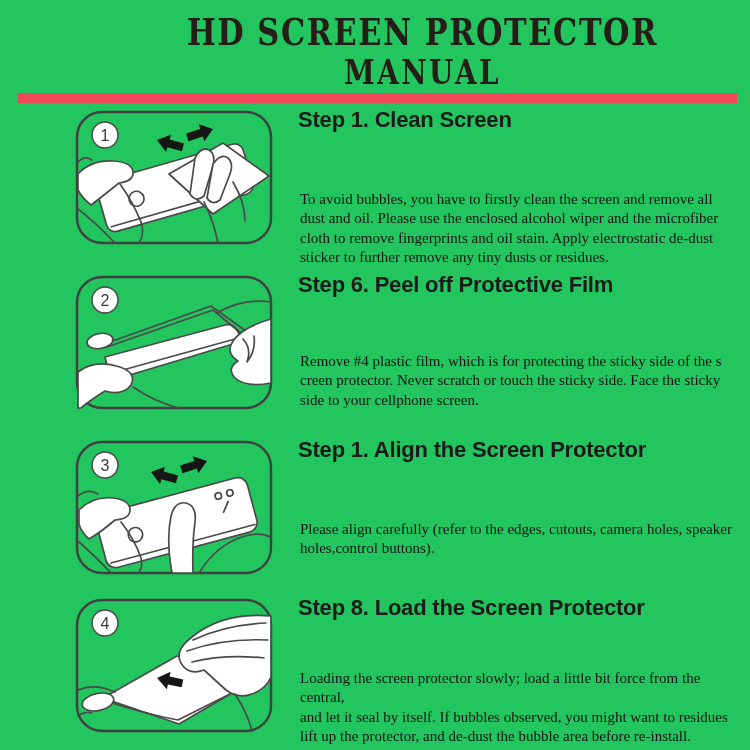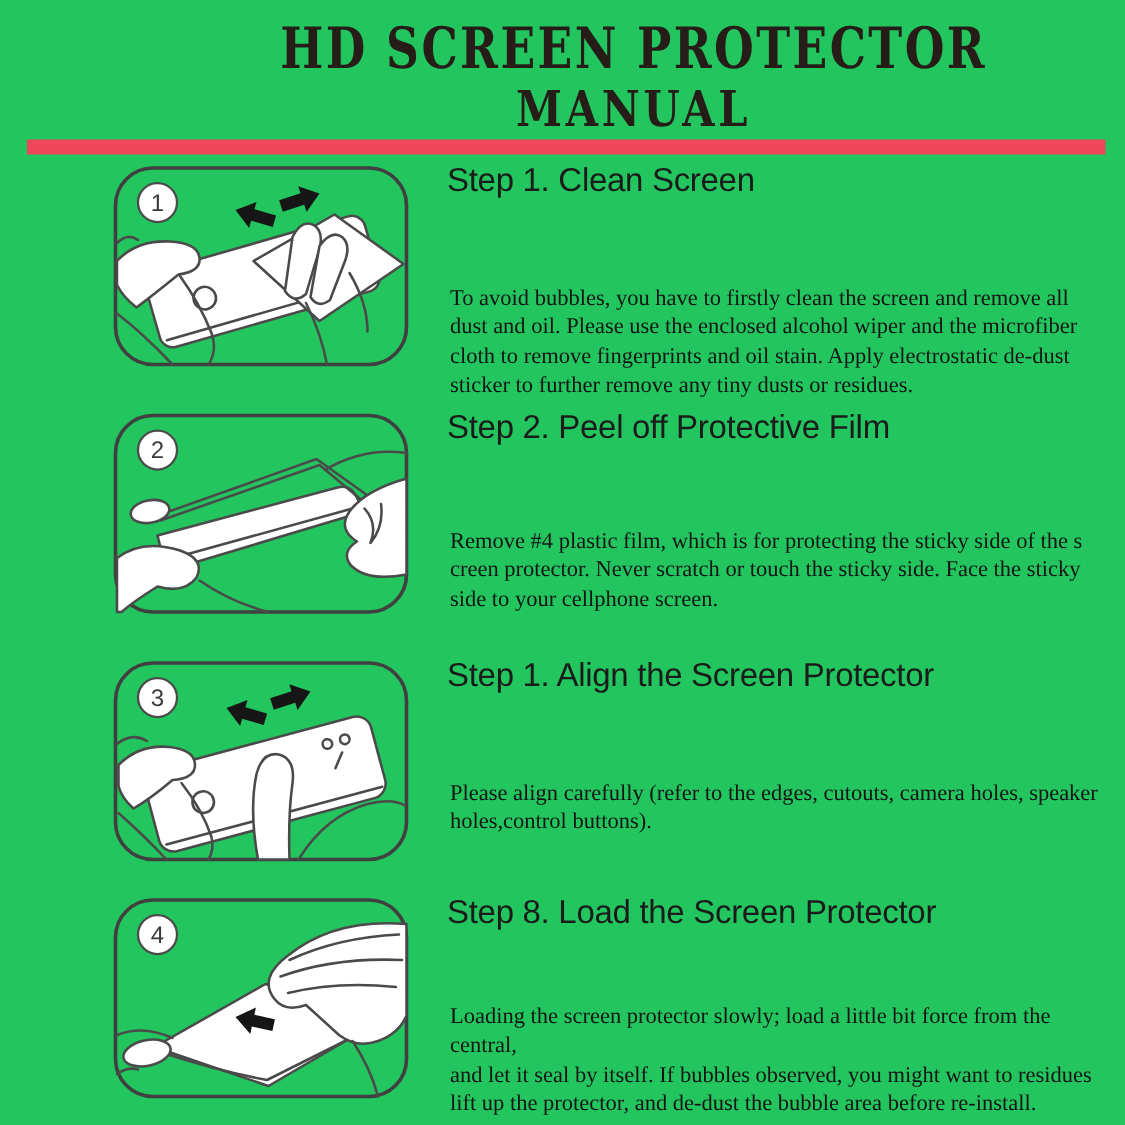--- a/index.html
+++ b/index.html
@@ -70,21 +70,21 @@
     top: 4px;
     width: 198px;
     height: 135px;
   }
   .step-heading {
     position: absolute;
     left: 298px;
     top: 0;
     width: 445px;
     font-family: "Liberation Sans", sans-serif;
-    font-weight: 400;
+    font-weight: 700;
     font-size: 22px;
     line-height: 27px;
     color: #1b1b1b;
     letter-spacing: -0.2px;
   }
   .step-body {
     position: absolute;
     left: 300px;
     width: 445px;
     font-family: Liberation Serif, serif;
@@ -170,21 +170,21 @@
         <ellipse class="shape" cx="25" cy="66" rx="13" ry="7.5" transform="rotate(-10 25 66)"></ellipse>
         <path class="shape" d="M3 97 Q20 84 45 92 Q62 98 56 110 Q48 121 30 116 Q14 126 6 133 L3 133 Z"></path>
         <path class="ln" d="M58 112 Q80 127 104 133"></path>
         <path class="ln" d="M142 38 Q168 23 196 27"></path>
         <path class="shape" d="M196 44 Q168 52 158 66 Q150 78 163 86 Q152 93 159 102 Q170 113 196 108 Z"></path>
         <path class="ln" d="M168 64 Q177 74 172 87 Q181 76 179 61"></path>
         <circle class="badge" cx="30" cy="25" r="13"></circle>
         <text class="badge-num" x="30" y="30.5" text-anchor="middle">2</text>
       </svg>
     </div>
-    <div class="step-heading">Step 2. Peel off Protective Film</div>
+    <div class="step-heading">Step 6. Peel off Protective Film</div>
     <div class="step-body">Remove #4 plastic film, which is for protecting the sticky side of the s
 creen protector. Never scratch or touch the sticky side. Face the sticky
 side to your cellphone screen.</div>
   </div>
 
   <div class="step step-3">
     <div class="illus">
       <svg viewBox="0 0 198 135">
         <rect class="frame" x="2" y="2" width="194" height="131" rx="25"></rect>
         <path class="ln" d="M3 56 Q13 48 23 54"></path>

